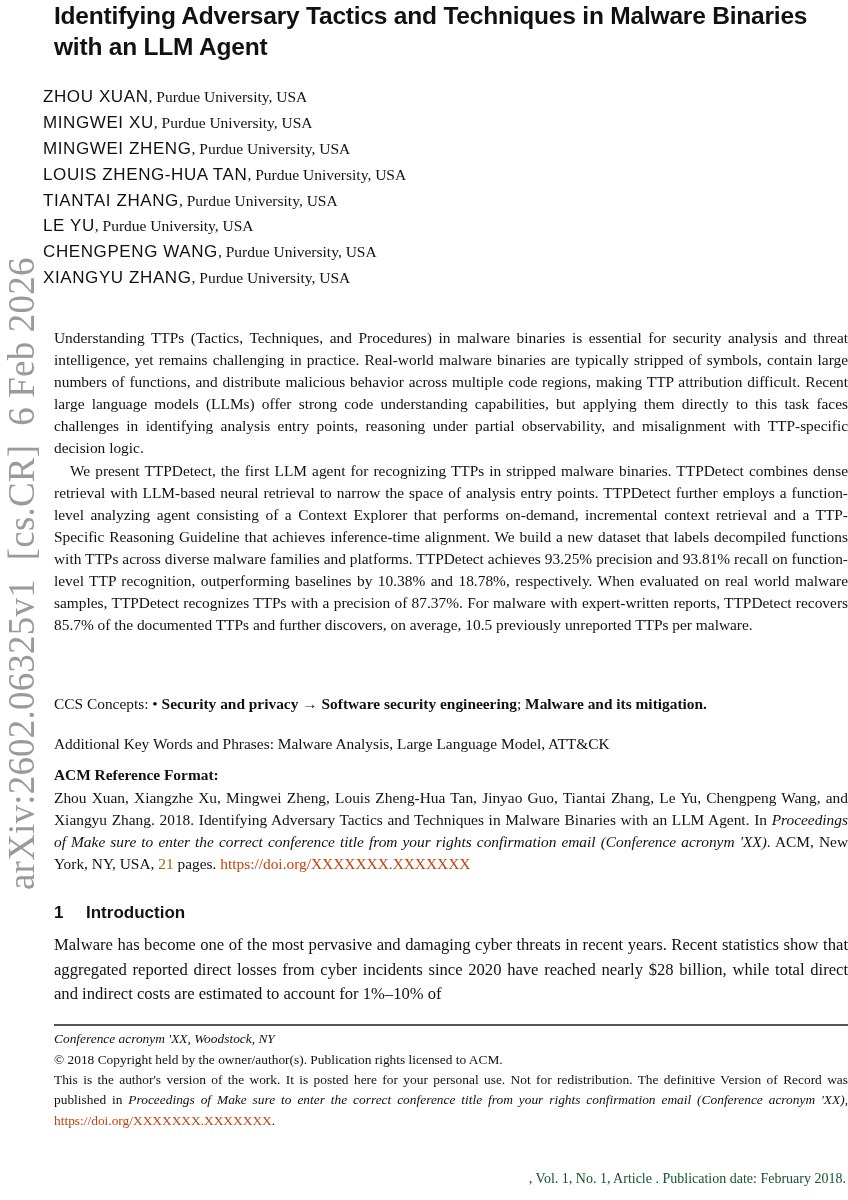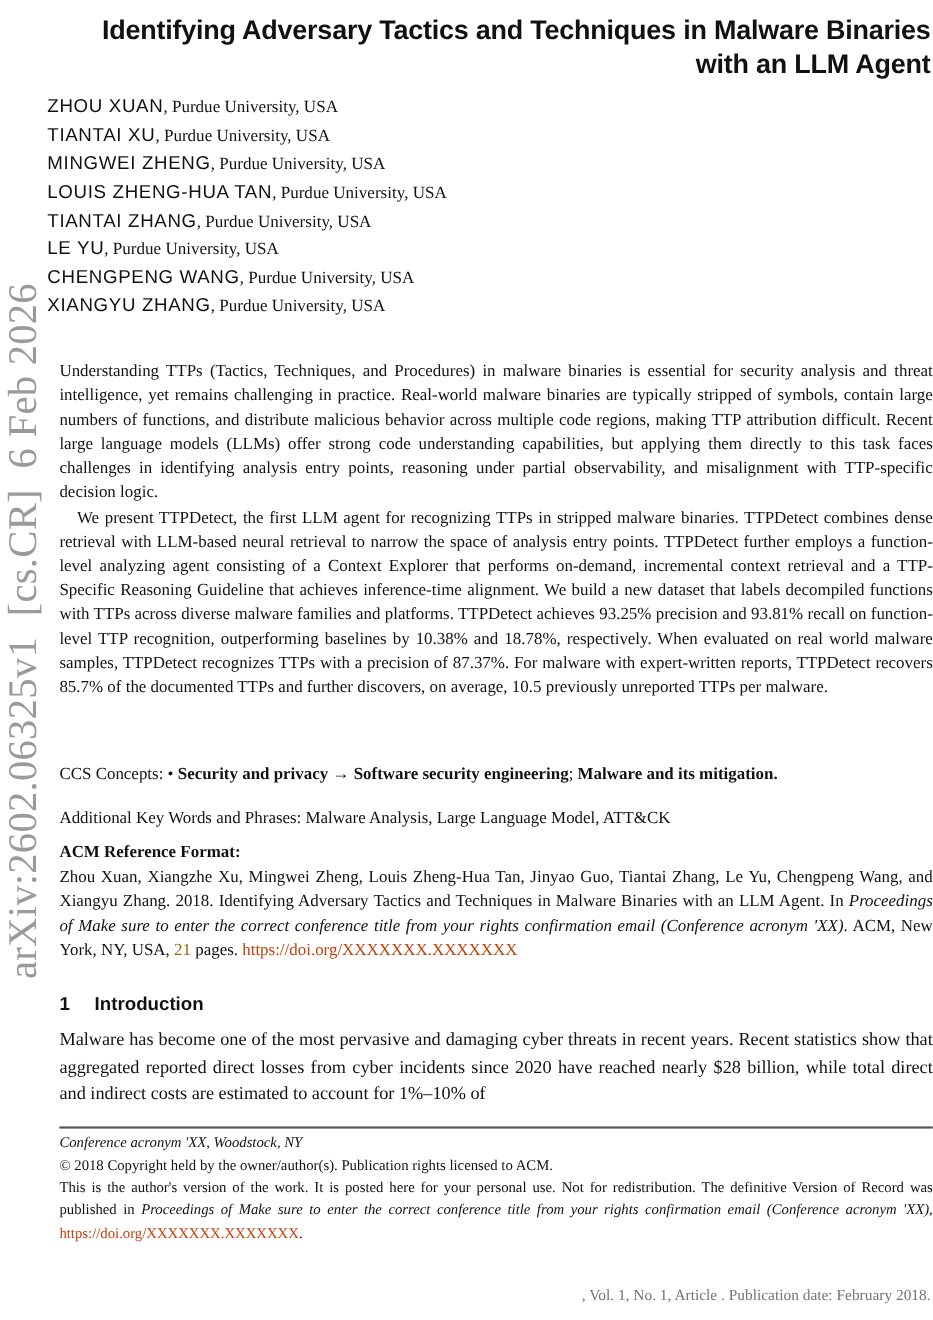--- a/index.html
+++ b/index.html
@@ -52,33 +52,33 @@
   .footnote {
     position: absolute; left: 54px; width: 794px;
     font-family: "Liberation Serif", serif; font-size: 13.4px; line-height: 20.4px; text-align: justify;
   }
   .fn1 { top: 1029px; font-style: italic; }
   .fn2 { top: 1050px; }
   .fn3 { top: 1070px; }
 
   .pubinfo {
     position: absolute; right: 2px; top: 1171px;
-    font-family: "Liberation Serif", serif; font-size: 14px; color: #737373;
+    font-family: "Liberation Serif", serif; font-size: 14px; color: #14532d;
   }
 </style>
 </head>
 <body>
 
 <div class="arxiv-stamp">arXiv:2602.06325v1  [cs.CR]  6 Feb 2026</div>
 
-<h1 class="title" style="margin:12px;text-align:right;">Identifying Adversary Tactics and Techniques in Malware Binaries with an LLM Agent</h1>
+<h1 class="title" style="margin:0;">Identifying Adversary Tactics and Techniques in Malware Binaries with an LLM Agent</h1>
 
 <div class="authors">
   <div class="author-line"><span class="author-name">ZHOU XUAN</span><span class="author-aff">, Purdue University, USA</span></div>
-  <div class="author-line"><span class="author-name">TIANTAI XU</span><span class="author-aff">, Purdue University, USA</span></div>
+  <div class="author-line"><span class="author-name">MINGWEI XU</span><span class="author-aff">, Purdue University, USA</span></div>
   <div class="author-line"><span class="author-name">MINGWEI ZHENG</span><span class="author-aff">, Purdue University, USA</span></div>
   <div class="author-line"><span class="author-name">LOUIS ZHENG-HUA TAN</span><span class="author-aff">, Purdue University, USA</span></div>
   <div class="author-line"><span class="author-name">TIANTAI ZHANG</span><span class="author-aff">, Purdue University, USA</span></div>
   <div class="author-line"><span class="author-name">LE YU</span><span class="author-aff">, Purdue University, USA</span></div>
   <div class="author-line"><span class="author-name">CHENGPENG WANG</span><span class="author-aff">, Purdue University, USA</span></div>
   <div class="author-line"><span class="author-name">XIANGYU ZHANG</span><span class="author-aff">, Purdue University, USA</span></div>
 </div>
 
 <div class="body-text abstract">
   <p>Understanding TTPs (Tactics, Techniques, and Procedures) in malware binaries is essential for security analysis and threat intelligence, yet remains challenging in practice. Real-world malware binaries are typically stripped of symbols, contain large numbers of functions, and distribute malicious behavior across multiple code regions, making TTP attribution difficult. Recent large language models (LLMs) offer strong code understanding capabilities, but applying them directly to this task faces challenges in identifying analysis entry points, reasoning under partial observability, and misalignment with TTP-specific decision logic.</p>

